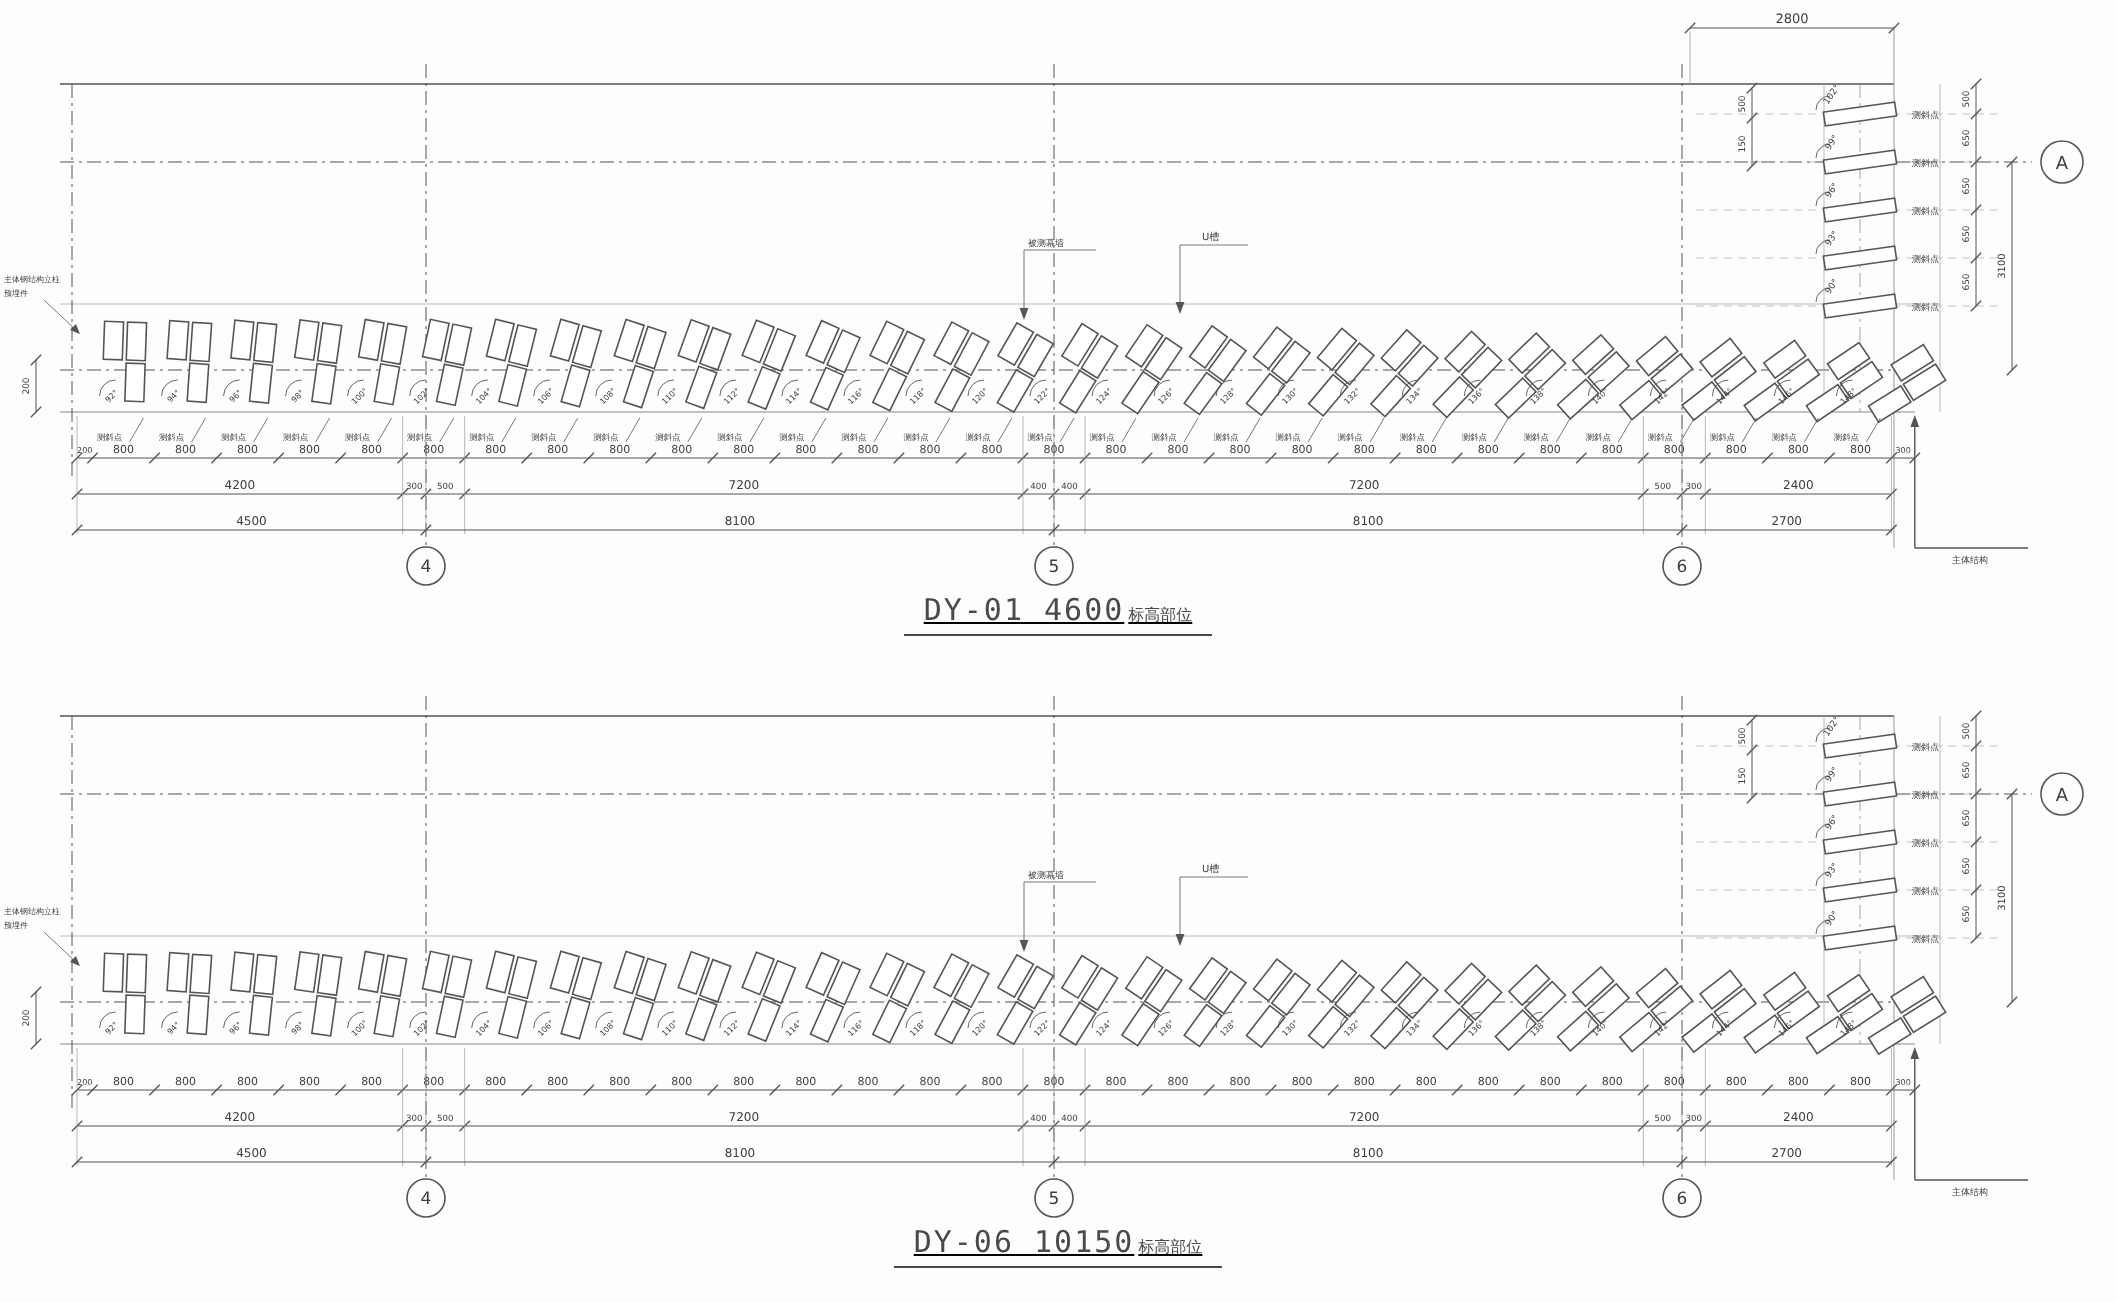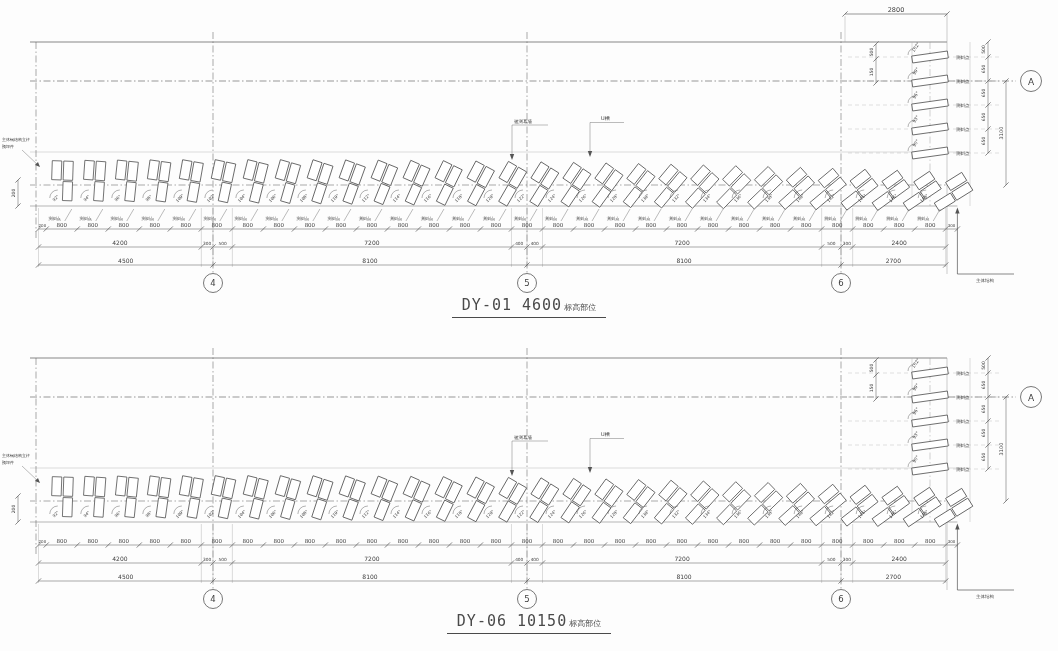--- a/index.html
+++ b/index.html
@@ -1,20 +1,20 @@
 <!DOCTYPE html>
 <html><head>
 <meta charset="utf-8">
 <style>
   html,body{margin:0;padding:0;background:#fdfdfd;}
   body{font-family:"DejaVu Sans",sans-serif;}
   .sheet{width:1058px;height:651px;overflow:hidden;background:#fdfdfd;padding-top:2px;box-sizing:border-box;}
   .drawing{position:relative;}
   svg{display:block;}
-  .title-row{width:1058px;display:flex;justify-content:center;margin-top:-2px;height:22px;}
+  .title-row{width:1058px;display:flex;justify-content:center;margin-top:-2px;height:22px;text-decoration:underline;}
   .title-inner{border-bottom:1.6px solid #4a4a4a;padding:0 10px 2px 10px;display:flex;align-items:baseline;gap:2px;}
   .title-main{font-family:"DejaVu Sans Mono",monospace;font-size:15px;letter-spacing:1px;color:#4a4a4a;}
   .title-suffix{font-size:8px;color:#4a4a4a;}
   text{font-family:"DejaVu Sans",sans-serif;}
 </style>
 </head>
 <body>
 
 <div class="sheet">
 

